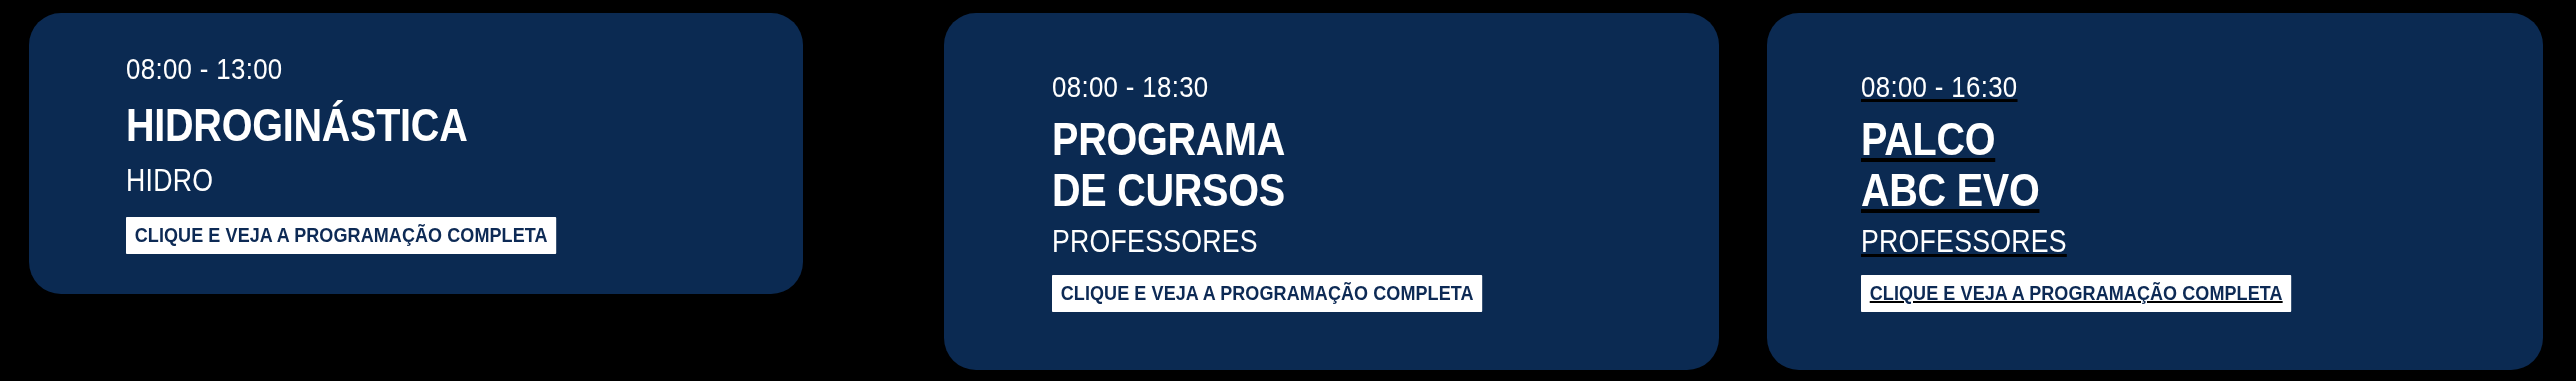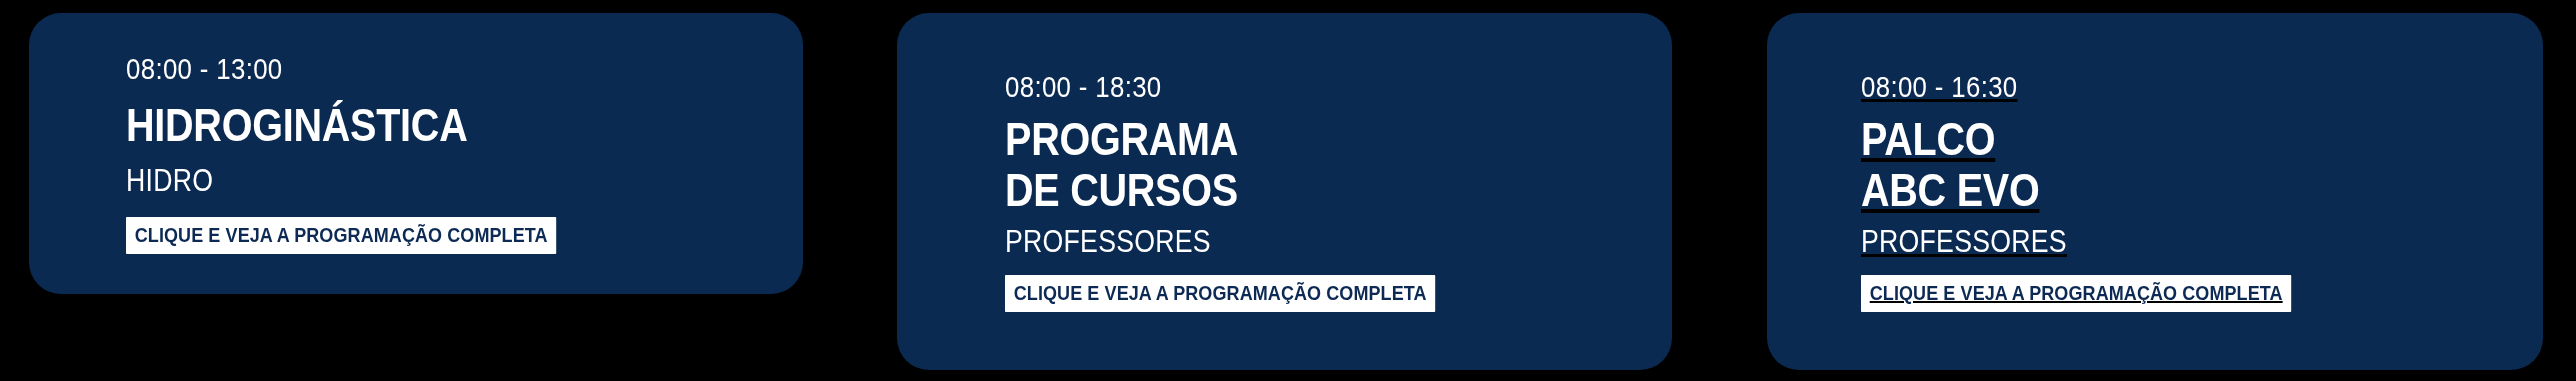--- a/index.html
+++ b/index.html
@@ -18,21 +18,21 @@
     position:absolute;
     background:#0b2a52;
     border-radius:32px;
     display:flex;
     flex-direction:column;
     justify-content:center;
     overflow:hidden;
   }
   
   #card-0 { left:29px;   top:13.2px; width:774px; height:281px; }
-  #card-1 { left:897px; top:13.2px; width:775px; height:357px; }
+  #card-1 { left:944px; top:13.2px; width:775px; height:357px; }
   #card-2 { left:1767px; top:13.2px; width:776px; height:357px; }
 
   .card-inner {
     display:flex;
     flex-direction:column;
     align-items:flex-start;
   }
   #card-0 .card-inner { padding-left:97px; }
   #card-1 .card-inner { padding-left:108px; }
   #card-2 .card-inner { padding-left:94px;text-decoration:underline; }

